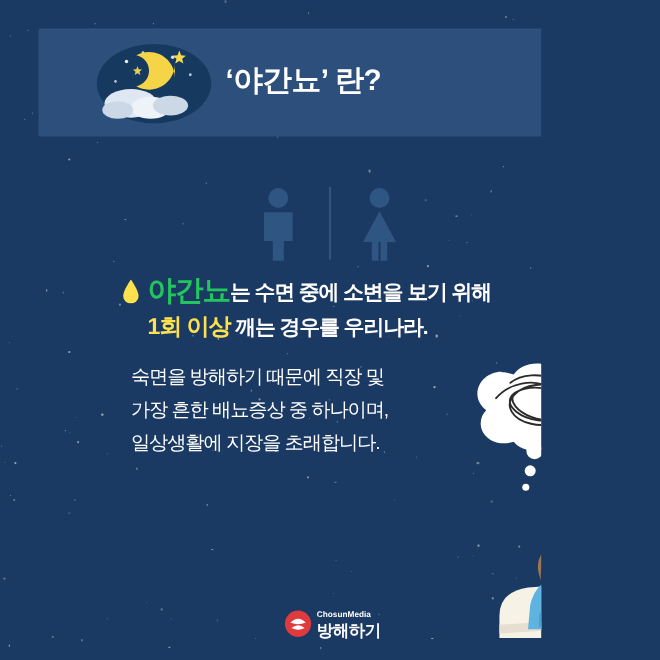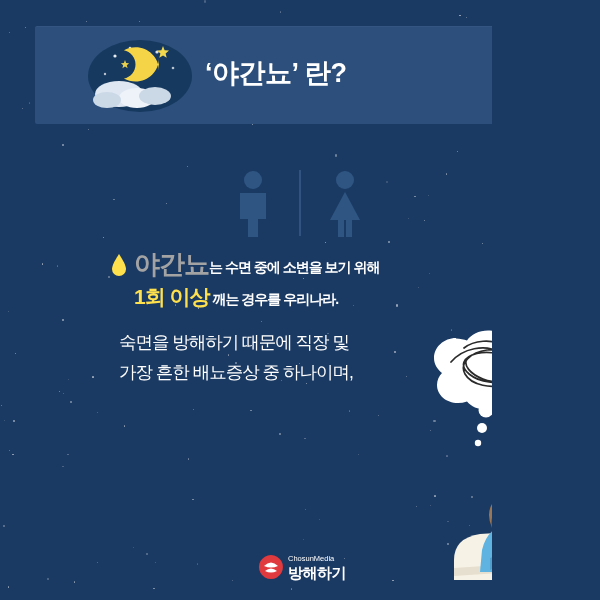--- a/index.html
+++ b/index.html
@@ -100,29 +100,29 @@
     width: 440px;
   }
   .drop-icon {
     position: absolute;
     left: -1px;
     top: 7px;
     width: 16px;
     height: 22px;
   }
   .lead-big {
-    color: #a3a3a3;
+    color: #22c55e;
     font-size: 26px;
     font-weight: bold;
     letter-spacing: -1px;
     vertical-align: -1px;
   }
   .lead-small {
     color: #ffffff;
-    font-size: 14px;
+    font-size: 19px;
     font-weight: bold;
     letter-spacing: -1px;
   }
   .lead-row1 {
     position: absolute;
     left: 22px;
     top: 0px;
     white-space: nowrap;
   }
   .lead-row2 {
@@ -181,21 +181,21 @@
     width: 26px;
     height: 26px;
   }
   .logo-text-top {
     position: absolute;
     left: 30px;
     top: 2px;
     font-size: 7.5px;
     color: #ffffff;
     letter-spacing: 0px;
-    font-weight: normal;
+    font-weight: bold;
   }
   .logo-text-main {
     position: absolute;
     left: 30px;
     top: 12px;
     font-size: 15px;
     color: #ffffff;
     font-weight: bold;
     letter-spacing: -0.5px;
   }
@@ -412,20 +412,21 @@
       <span class="lead-big">야간뇨</span><span class="lead-small">는 수면 중에 소변을 보기 위해</span>
     </div>
     <div class="lead-row2">
       <span class="lead-num">1회 이상</span><span class="lead-small"> 깨는 경우를 우리나라.</span>
     </div>
   </div>
 
   <div class="body-text">
     <div>숙면을 방해하기 때문에 직장 및</div>
     <div>가장 흔한 배뇨증상 중 하나이며,</div>
+    <div>일상생활에 지장을 초래합니다.</div>
   </div>
 
   <svg class="thought" viewBox="0 0 150 160">
     <path d="M40 38 c-12 0 -22 9 -22 20 0 6 3 11 8 15 -3 3 -5 7 -5 12 0 10 9 18 21 18 3 0 6 -0.5 9 -1.5 4 5 11 8 19 8 8 0 15 -3 19 -8 3 1 7 1.5 10 1.5 13 0 23 -8 23 -18 0 -4 -1.5 -8 -4 -11 4 -4 7 -9 7 -15 0 -11 -10 -20 -23 -20 -3 0 -6 0.5 -9 1.5 -4 -6 -12 -10 -21 -10 -9 0 -17 4 -21 10 -3 -1 -7 -2 -11 -2z" fill="#ffffff"></path>
     <g stroke="#2b2b2b" stroke-width="1.7" fill="none" stroke-linecap="round">
       <path d="M35 62 c12 -14 34 -18 48 -10 14 8 18 24 6 31 -12 7 -34 2 -40 -9 -6 -11 6 -22 22 -24 16 -2 31 6 32 16 1 10 -14 18 -30 16 -16 -2 -28 -12 -25 -20 3 -8 20 -12 34 -8 14 4 22 14 18 21 -4 7 -20 9 -33 4 -13 -5 -20 -14 -16 -20"></path>
       <path d="M48 48 c10 -8 28 -9 38 -3"></path>
     </g>
     <circle cx="70" cy="110" r="7.5" fill="#ffffff"></circle>
     <circle cx="66" cy="128" r="5" fill="#ffffff"></circle>

